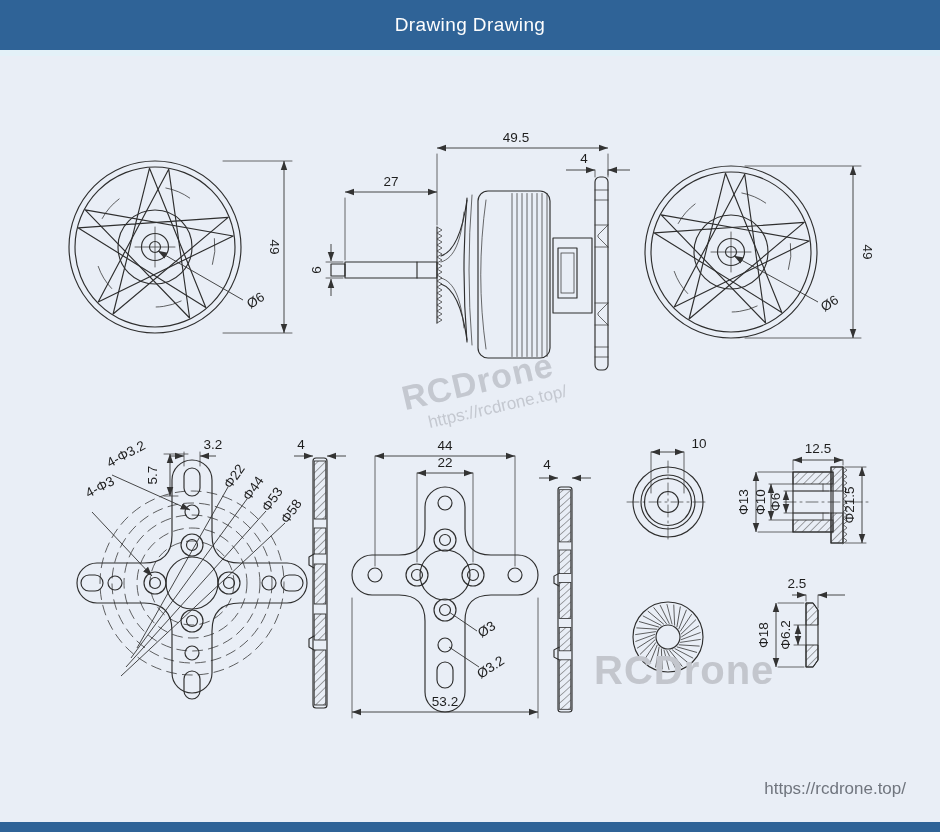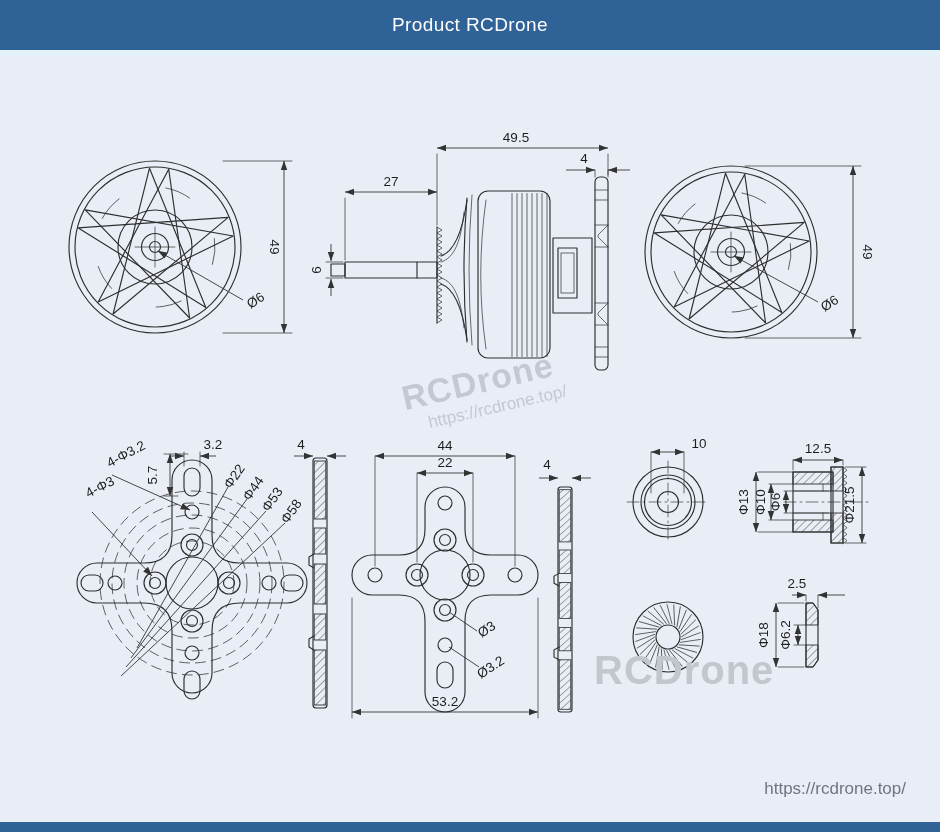--- a/index.html
+++ b/index.html
@@ -20,21 +20,21 @@
   .wm-center .b{display:block;font-size:34px;font-weight:600;letter-spacing:1px;}
   .wm-center .u{display:block;font-size:17px;margin:0 0 0 20px;}
   .wm-bottom{position:absolute;left:594px;top:598px;font-size:40px;font-weight:600;color:#c3c6cd;letter-spacing:1px;pointer-events:none;}
   .site-url{position:absolute;right:34px;top:729px;font-size:17px;color:#70757e;}
   .footer-bar{position:absolute;left:0;top:772px;width:940px;height:10px;background:#2f6397;}
 </style>
 </head>
 <body>
 
 <div class="header">
-  <span>Product RCDrone</span>
+  <span>Drawing Drawing</span>
 </div>
 
 <div class="canvas">
   <div class="band"></div>
 
   <svg width="940" height="772" viewBox="0 0 940 772">
     <defs>
       <pattern id="hatch" width="5.5" height="5.5" patternUnits="userSpaceOnUse" patternTransform="rotate(45)">
         <line x1="0" y1="0" x2="0" y2="5.5" stroke="#4c4c4c" stroke-width="1"></line>
       </pattern>

